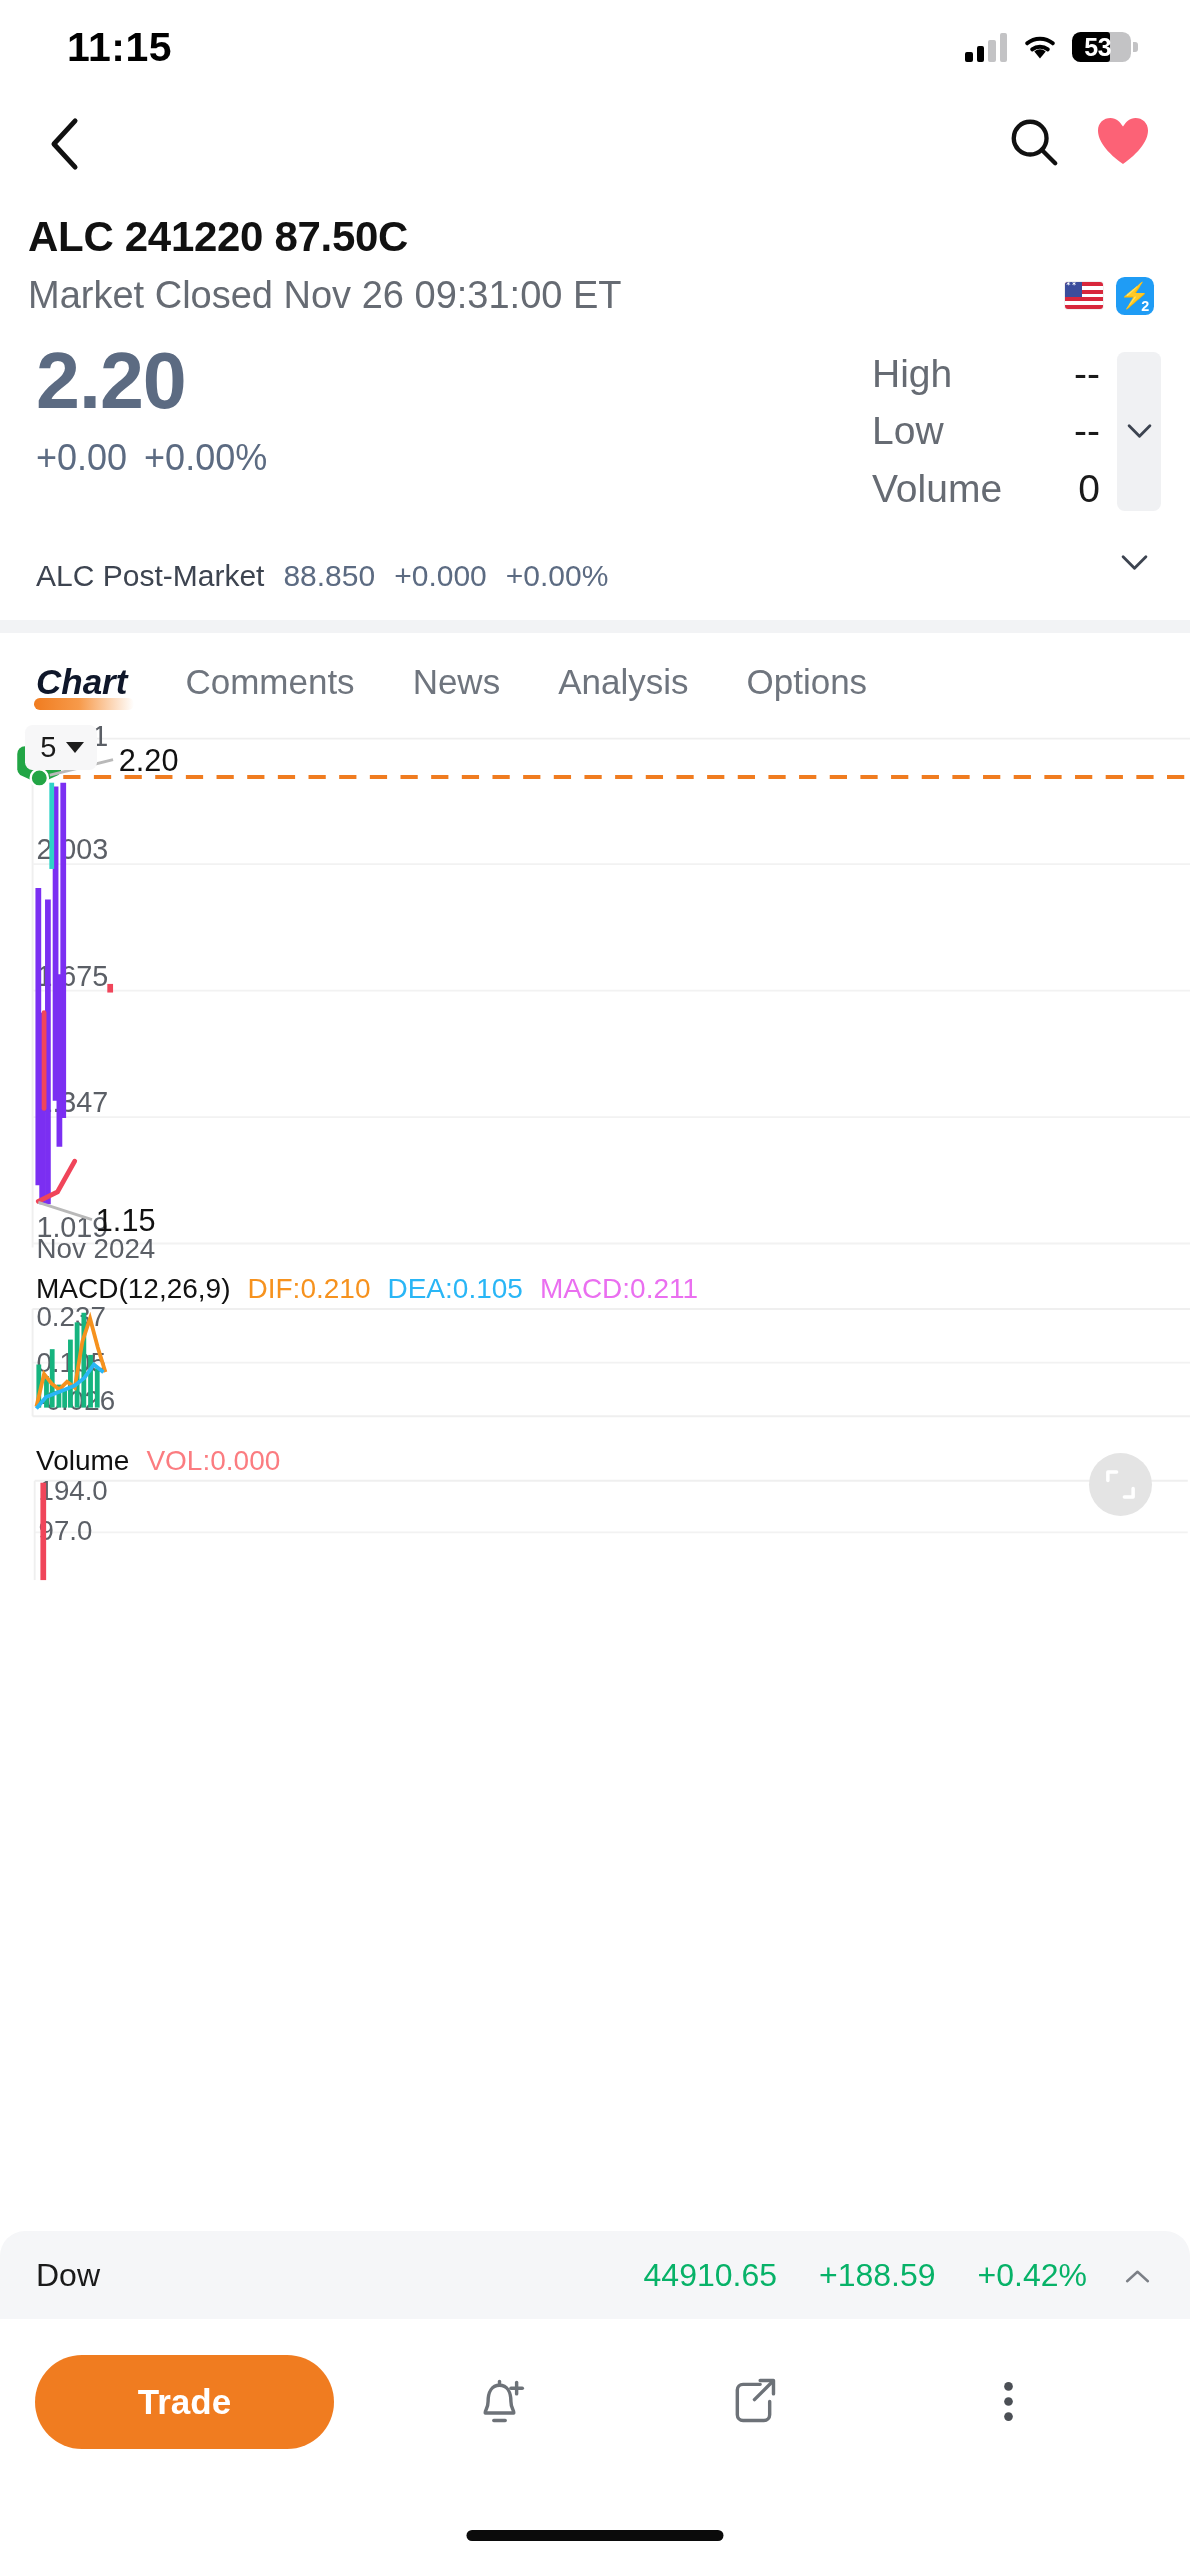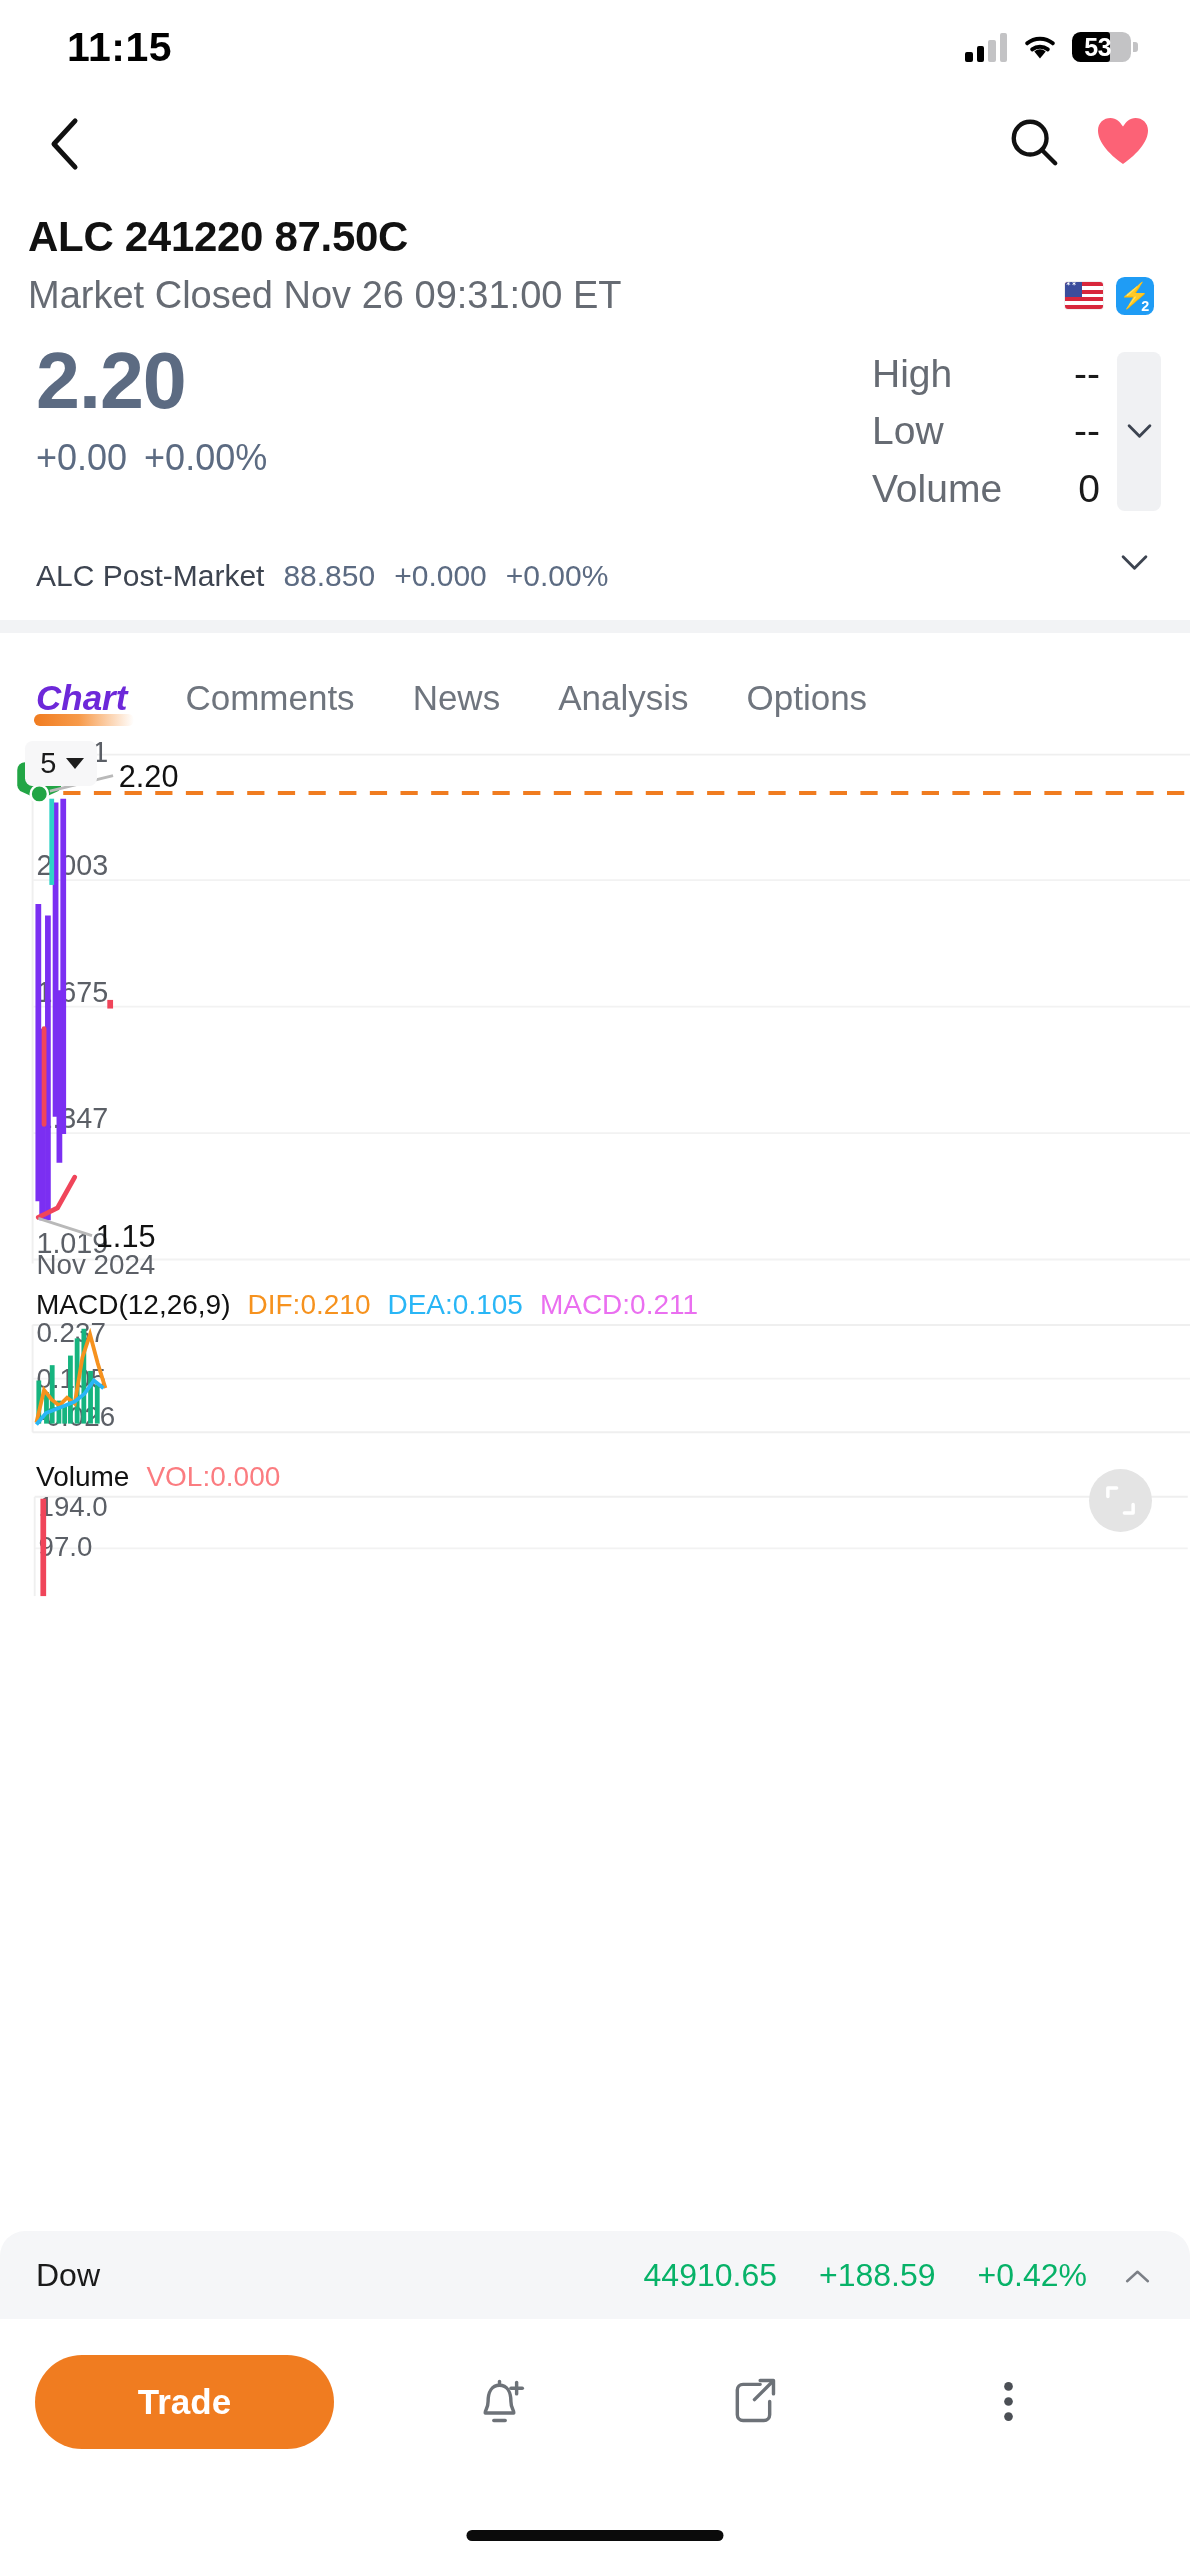--- a/index.html
+++ b/index.html
@@ -95,21 +95,21 @@
   }
   .postmkt-left { display:flex; align-items:baseline; gap: 19px; font-size: 30px; }
   .pm-label { color:#3d4450;margin-top:23px; }
   .pm-val { color:#5c6b82; }
   .divider-thick { height: 13.4px; background:#f2f3f5; margin-top: 27px; }
 
   
   .tabs { display:flex; align-items:flex-end; gap: 0; padding: 29px 36px 0 36px; }
   .tab { font-size: 35px; color:#6f757e; padding: 0 29px 11.5px 29px; position:relative; }
   .tab:first-child { padding-left: 0; }
-  .tab.active { color:#6d28d9; font-weight:700; font-style: italic; margin-top: 16px; }
+  .tab.active { color:#0f172a; font-weight:700; font-style: italic; }
   .tab.active .underline {
     position:absolute; left:-1.9px; bottom:3.8px; height: 11.5px; width: 100px;
     border-radius: 5.8px;
     background: linear-gradient(90deg,#f07c20 0%, #f79a4a 45%, rgba(247,154,74,0) 100%);
   }
 
   
   .chart-area { position: relative; margin-top: 11.5px; }
   .tf-select {
     position:absolute; left: 25px; top: 0; z-index: 5;

